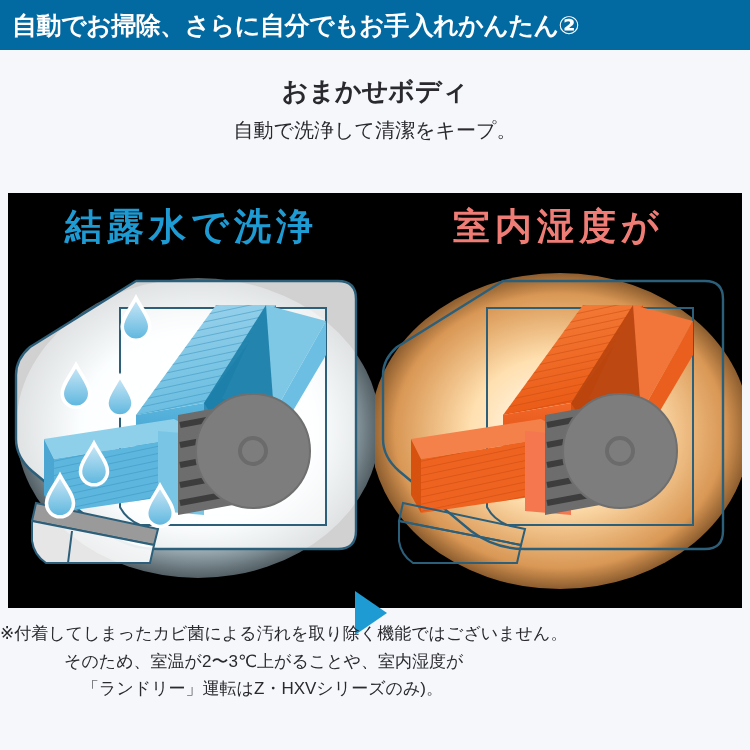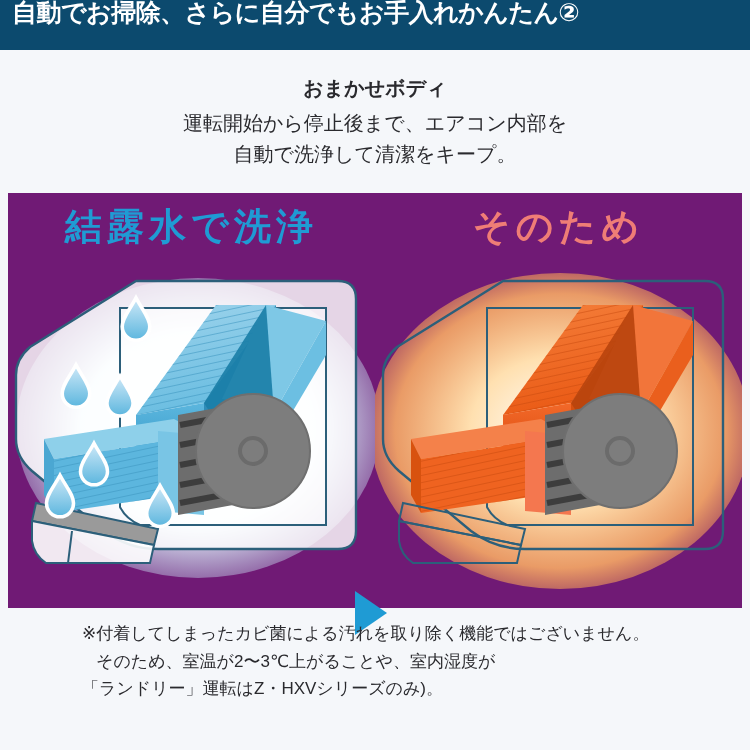--- a/index.html
+++ b/index.html
@@ -8,51 +8,51 @@
     background:#f5f7fa;
     font-family:"Liberation Sans","DejaVu Sans",sans-serif;
     overflow:hidden;
     position:relative;
   }
   .page{width:750px;height:750px;position:relative;background:#f5f7fa;}
 
   
   .banner{
     position:absolute;left:0;top:0;width:750px;height:50px;
-    background:#0c4a6e;
-    display:flex;
+    background:#0369a1;
+    display:flex;align-items:center;
   }
   .banner-title{
     color:#ffffff;
     font-size:25px;
     font-weight:bold;
     letter-spacing:-0.5px;
     padding-left:12px;
     white-space:nowrap;
     line-height:1;
   }
 
   
   .intro{
     position:absolute;left:0;top:50px;width:750px;
     text-align:center;
   }
   .intro-title{
-    font-size:20px;font-weight:bold;color:#2a2a2e;
+    font-size:26px;font-weight:bold;color:#2a2a2e;
     margin-top:26px;line-height:1.2;
   }
   .intro-desc{
     font-size:20px;color:#2a2a2e;line-height:1.55;margin-top:8px;
   }
   .intro-desc div{white-space:nowrap;}
 
   
   .panel{
     position:absolute;left:8px;top:193px;width:734px;height:415px;
-    background:#701a75;
+    background:#000000;
   }
   .panel-half{
     position:absolute;top:0;width:367px;height:415px;
   }
   .panel-half.left{left:0;}
   .panel-half.right{left:367px;}
   .panel-label{
     position:absolute;top:14px;width:100%;
     text-align:center;
     font-size:37px;font-weight:bold;letter-spacing:5px;
@@ -77,39 +77,37 @@
 
   
   .notes{
     position:absolute;left:0;top:612px;width:750px;
     padding:8px 0 0 0;
     color:#2a2a2e;
     font-size:17px;
     line-height:1.62;
   }
   .note-line{
-    padding-left:82px;
     white-space:nowrap;
   }
-  .note-line.indent{padding-left:96px;}
+  .note-line.indent{padding-left:64px;}
   .note-line.hang{padding-left:82px;}
 </style>
 </head>
 <body>
 
 <div class="page">
 
   <div class="banner">
     <div class="banner-title">自動でお掃除、さらに自分でもお手入れかんたん②</div>
   </div>
 
   <div class="intro">
     <div class="intro-title">おまかせボディ</div>
     <div class="intro-desc">
-      <div>運転開始から停止後まで、エアコン内部を</div>
       <div>自動で洗浄して清潔をキープ。</div>
     </div>
   </div>
 
   <div class="panel">
 
     <div class="panel-half left">
       <div class="panel-label cool">結露水で洗浄</div>
 
       <div class="art">
@@ -204,21 +202,21 @@
             </g>
             <g transform="translate(152,242) scale(1.02)">
               <path d="M0,-19 C7,-6 13,0 13,8 A13,13 0 1,1 -13,8 C-13,0 -7,-6 0,-19 Z" fill="url(#dropGrad)" stroke="#ffffff" stroke-width="3.4"></path>
             </g>
           </g>
         </svg>
       </div>
     </div>
 
     <div class="panel-half right">
-      <div class="panel-label heat">そのため</div>
+      <div class="panel-label heat">室内湿度が</div>
 
       <div class="art">
         <svg viewBox="0 0 367 330" xmlns="http://www.w3.org/2000/svg">
           <defs>
             <radialGradient id="heatGlow" cx="50%" cy="50%" r="62%">
               <stop offset="0%" stop-color="#ffffff" stop-opacity="1"></stop>
               <stop offset="38%" stop-color="#ffe0b0" stop-opacity="1"></stop>
               <stop offset="70%" stop-color="#ffb264" stop-opacity="0.85"></stop>
               <stop offset="100%" stop-color="#ff9a3c" stop-opacity="0"></stop>
             </radialGradient>

